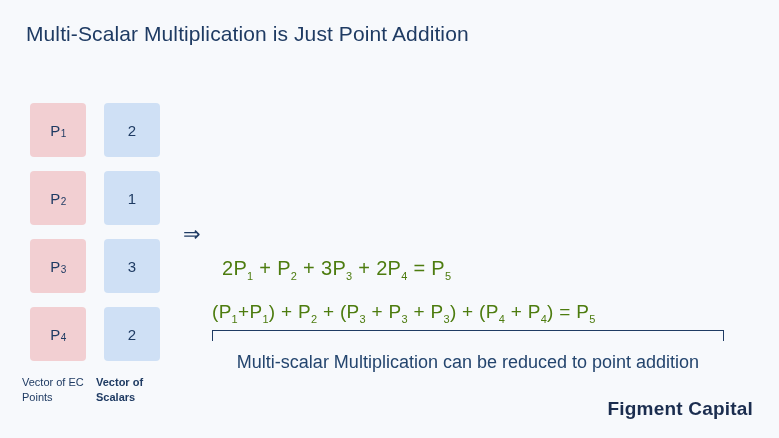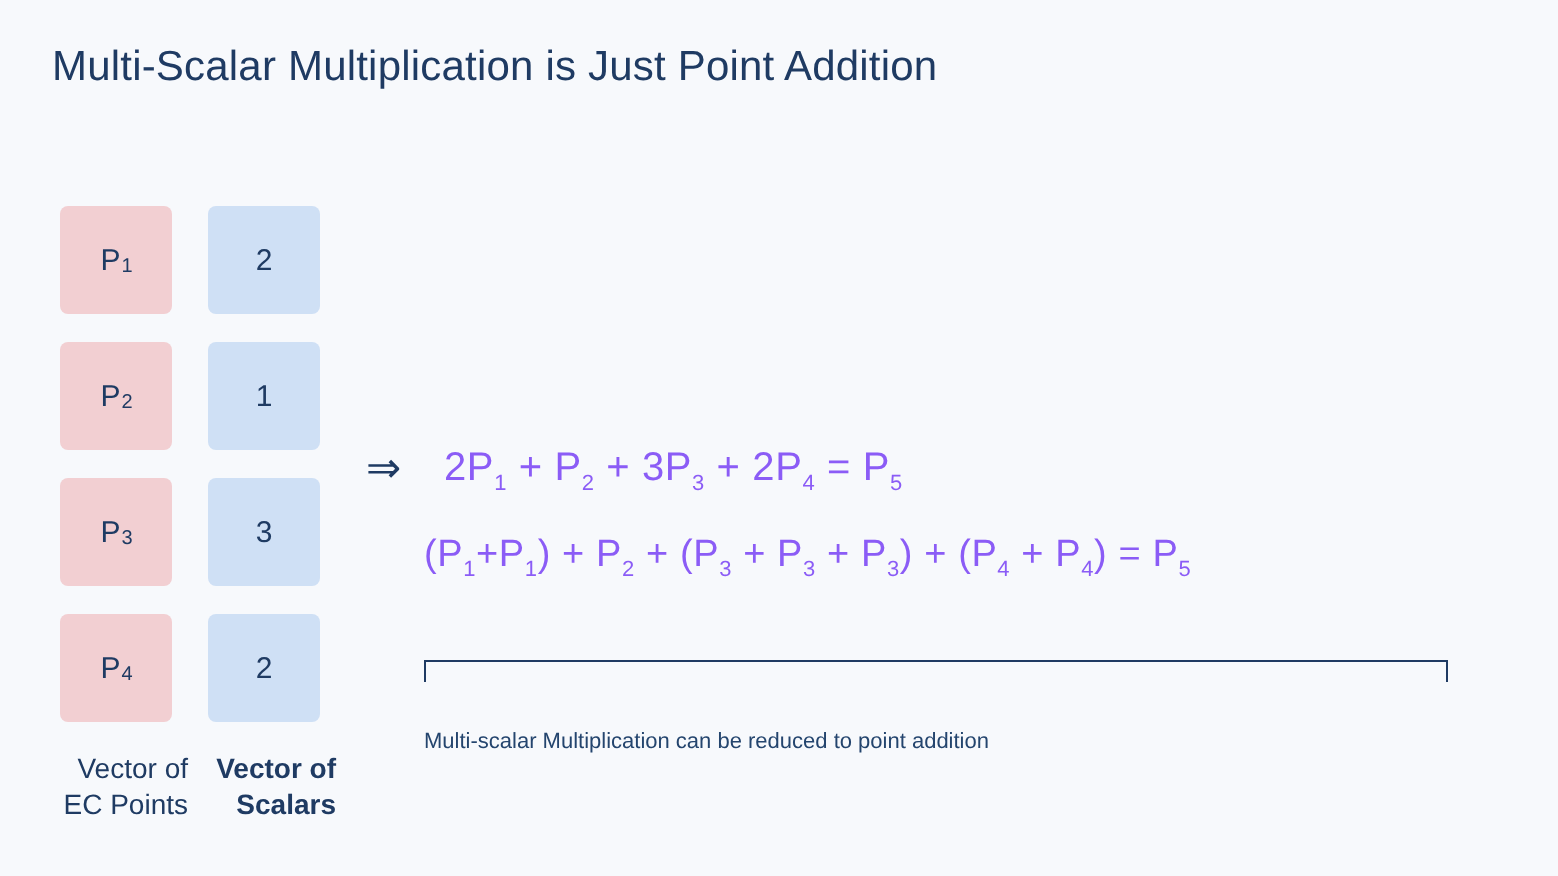--- a/index.html
+++ b/index.html
@@ -57,43 +57,44 @@
   .cell .sub {
     font-size: 10px;
     vertical-align: sub;
     position: relative;
     top: 4px;
     left: 0.5px;
   }
 
   .col-caption {
     position: absolute;
-    text-align: right;
-    font-size: 14px;
+    text-align: left;
+    font-size: 11px;
     line-height: 1.32;
     color: #1f3b63;
     width: 72px;
   }
   #points-caption { left: 22px; top: 375px; }
   #scalars-caption { left: 96px; top: 375px; font-weight: bold; }
 
   
   #arrow {
     position: absolute;
     left: 183px;
     top: 222px;
     font-size: 21px;
     color: #1f3b63;
   }
   .equation {
     position: absolute;
     font-size: 20px;
-    color: #8b5cf6;
+    color: #4d7c0f;
     white-space: nowrap;
     letter-spacing: 0.3px;
+    margin-top: 34px;
   }
   #eq1 { left: 222px; top: 223px; }
   #eq2 { left: 212px; top: 267px; font-size: 19px; }
   .equation .sub {
     font-size: 11px;
     position: relative;
     top: 5px;
   }
 
   #brace {
@@ -119,24 +120,23 @@
     background: #1f3b63;
   }
   #brace .tick-left { left: 0; }
   #brace .tick-right { right: 0; }
 
   #caption-note {
     position: absolute;
     left: 212px;
     top: 352px;
     width: 512px;
-    text-align: left;
-    font-size: 11px;
+    text-align: center;
+    font-size: 18px;
     color: #24456e;
-    margin-top: 13px;
   }
 
   #logo {
     position: absolute;
     right: 26px;
     bottom: 18px;
     font-size: 19px;
     font-weight: bold;
     color: #1b2d4f;
     letter-spacing: 0.2px;
@@ -183,13 +183,14 @@
   <div id="eq2" class="equation"><span>(P</span><span class="sub">1</span><span>+P</span><span class="sub">1</span><span>) + P</span><span class="sub">2</span><span> + (P</span><span class="sub">3</span><span> + P</span><span class="sub">3</span><span> + P</span><span class="sub">3</span><span>) + (P</span><span class="sub">4</span><span> + P</span><span class="sub">4</span><span>) = P</span><span class="sub">5</span></div>
 
   <div id="brace">
     <div class="hline"></div>
     <div class="tick-left"></div>
     <div class="tick-right"></div>
   </div>
 
   <div id="caption-note">Multi-scalar Multiplication can be reduced to point addition</div>
 
+  <div id="logo">Figment Capital</div>
 </div>
 
 </body></html>

